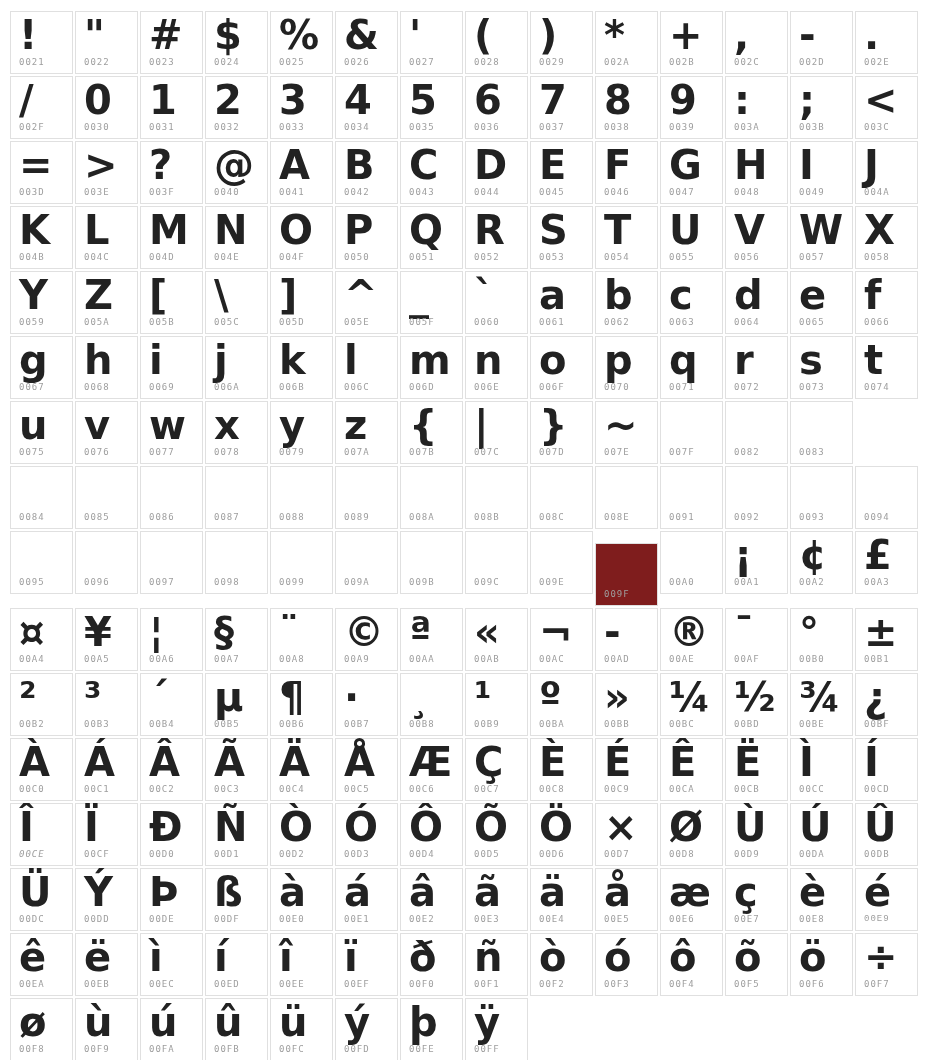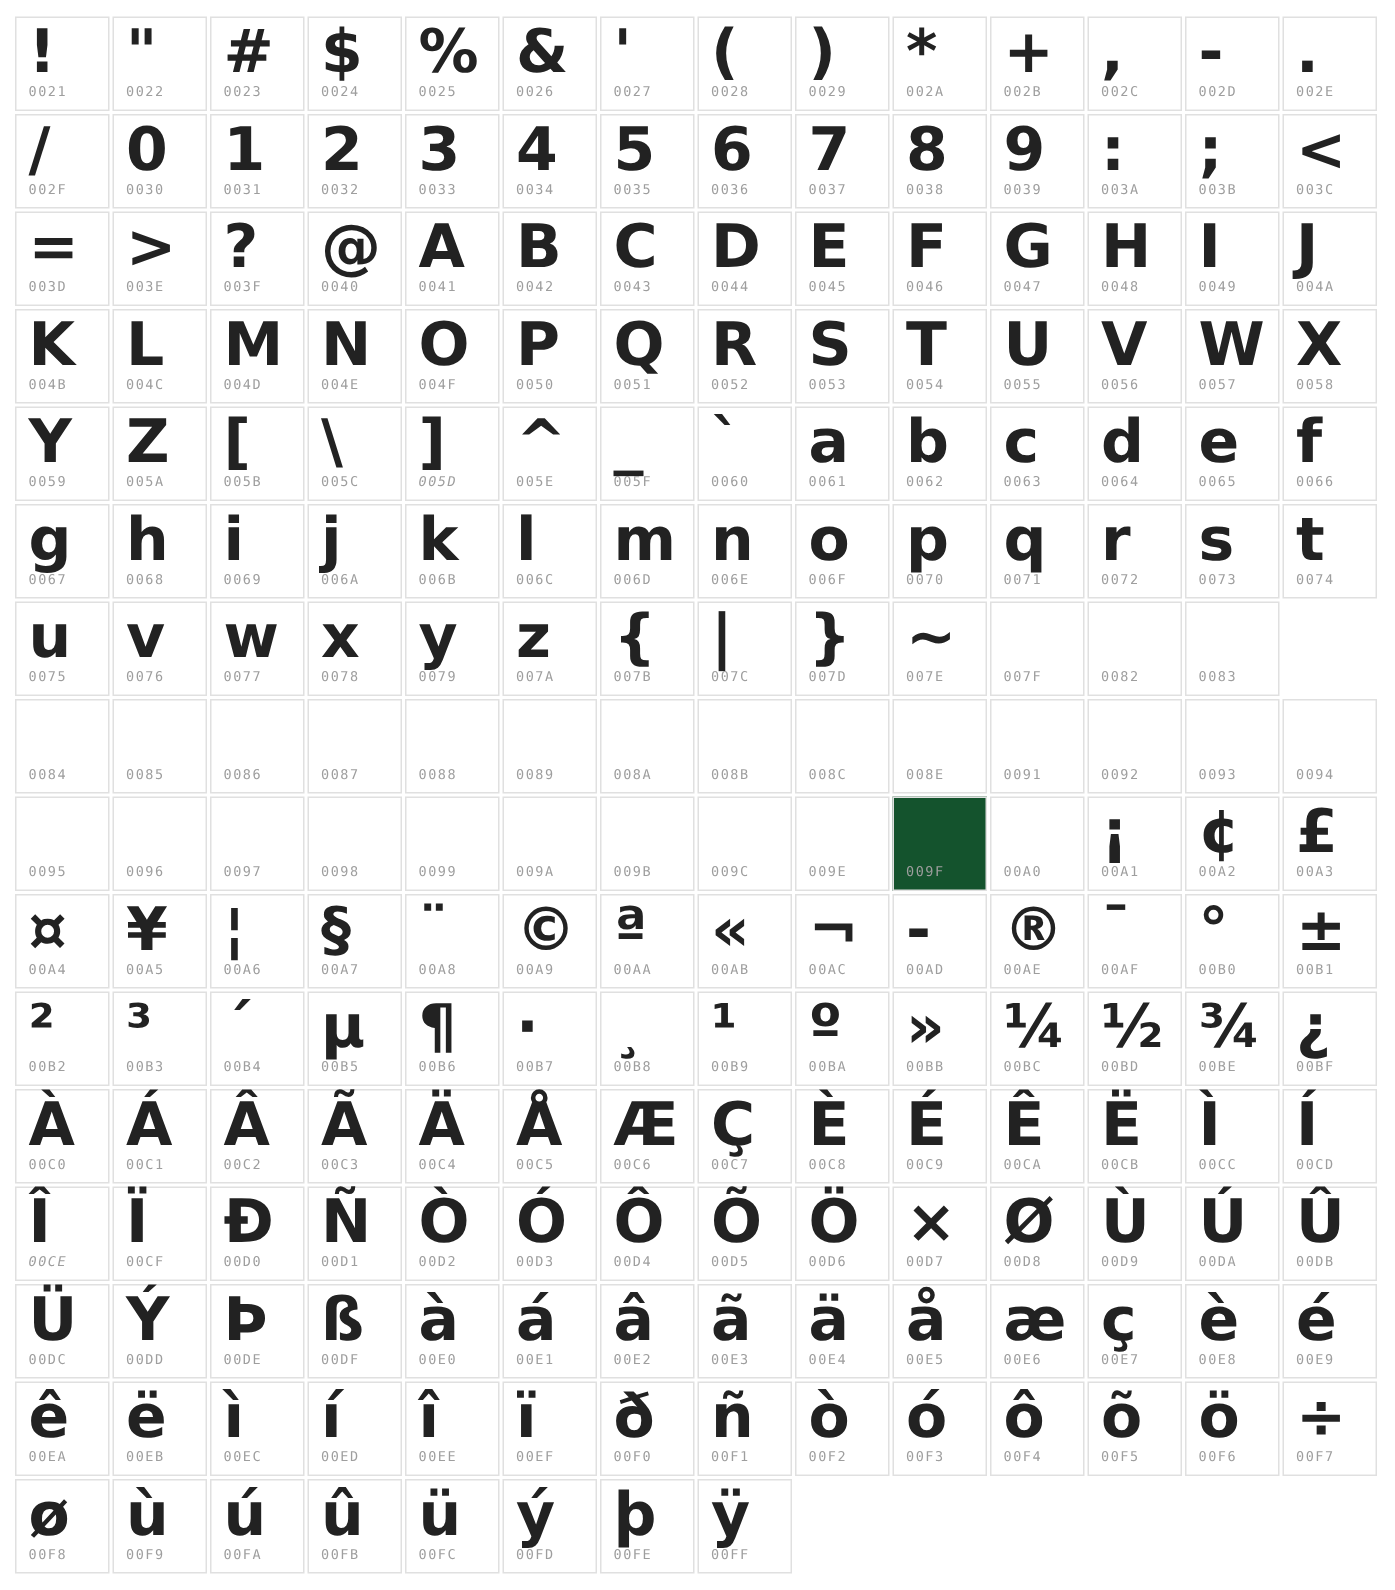--- a/index.html
+++ b/index.html
@@ -302,21 +302,21 @@
       <div class="glyph-cell" style="background: rgb(255, 255, 255); border-color: rgb(224, 224, 224);">
         <span class="glyph" style="color: rgb(34, 34, 34);">[</span>
         <span class="codepoint-label" style="color: rgb(158, 158, 158);">005B</span>
       </div>
       <div class="glyph-cell" style="background: rgb(255, 255, 255); border-color: rgb(224, 224, 224);">
         <span class="glyph" style="color: rgb(34, 34, 34);">\</span>
         <span class="codepoint-label" style="color: rgb(158, 158, 158);">005C</span>
       </div>
       <div class="glyph-cell" style="background: rgb(255, 255, 255); border-color: rgb(224, 224, 224);">
         <span class="glyph" style="color: rgb(34, 34, 34);">]</span>
-        <span class="codepoint-label" style="color: rgb(158, 158, 158); font-style: italic;">005D</span>
+        <span class="codepoint-label" style="color: rgb(158, 158, 158);">005D</span>
       </div>
       <div class="glyph-cell" style="background: rgb(255, 255, 255); border-color: rgb(224, 224, 224);">
         <span class="glyph" style="color: rgb(34, 34, 34);">^</span>
         <span class="codepoint-label" style="color: rgb(158, 158, 158);">005E</span>
       </div>
       <div class="glyph-cell" style="background: rgb(255, 255, 255); border-color: rgb(224, 224, 224);">
         <span class="glyph" style="color: rgb(34, 34, 34);">_</span>
         <span class="codepoint-label" style="color: rgb(158, 158, 158);">005F</span>
       </div>
       <div class="glyph-cell" style="background: rgb(255, 255, 255); border-color: rgb(224, 224, 224);">
@@ -548,21 +548,21 @@
         <span class="codepoint-label" style="color: rgb(158, 158, 158);">009B</span>
       </div>
       <div class="glyph-cell" style="background: rgb(255, 255, 255); border-color: rgb(224, 224, 224);">
         <span class="glyph" style="color: rgb(34, 34, 34);"></span>
         <span class="codepoint-label" style="color: rgb(158, 158, 158);">009C</span>
       </div>
       <div class="glyph-cell" style="background: rgb(255, 255, 255); border-color: rgb(224, 224, 224);">
         <span class="glyph" style="color: rgb(34, 34, 34);"></span>
         <span class="codepoint-label" style="color: rgb(158, 158, 158);">009E</span>
       </div>
-      <div class="glyph-cell" style="background: #14532d; border-color: rgb(224, 224, 224);">
+      <div class="glyph-cell" style="background: #7f1d1d; border-color: rgb(224, 224, 224); margin-top: 12px;">
         <span class="glyph" style="color: rgb(34, 34, 34);"></span>
         <span class="codepoint-label" style="color: rgb(158, 158, 158);">009F</span>
       </div>
       <div class="glyph-cell" style="background: rgb(255, 255, 255); border-color: rgb(224, 224, 224);">
         <span class="glyph" style="color: rgb(34, 34, 34);"></span>
         <span class="codepoint-label" style="color: rgb(158, 158, 158);">00A0</span>
       </div>
       <div class="glyph-cell" style="background: rgb(255, 255, 255); border-color: rgb(224, 224, 224);">
         <span class="glyph" style="color: rgb(34, 34, 34);">¡</span>
         <span class="codepoint-label" style="color: rgb(158, 158, 158);">00A1</span>
@@ -856,21 +856,21 @@
       <div class="glyph-cell" style="background: rgb(255, 255, 255); border-color: rgb(224, 224, 224);">
         <span class="glyph" style="color: rgb(34, 34, 34);">ç</span>
         <span class="codepoint-label" style="color: rgb(158, 158, 158);">00E7</span>
       </div>
       <div class="glyph-cell" style="background: rgb(255, 255, 255); border-color: rgb(224, 224, 224);">
         <span class="glyph" style="color: rgb(34, 34, 34);">è</span>
         <span class="codepoint-label" style="color: rgb(158, 158, 158);">00E8</span>
       </div>
       <div class="glyph-cell" style="background: rgb(255, 255, 255); border-color: rgb(224, 224, 224);">
         <span class="glyph" style="color: rgb(34, 34, 34);">é</span>
-        <span class="codepoint-label" style="color: rgb(158, 158, 158);">00E9</span>
+        <span class="codepoint-label" style="color: rgb(158, 158, 158); font-family: Liberation Mono, monospace;">00E9</span>
       </div>
     </div>
     <div class="glyph-row">
       <div class="glyph-cell" style="background: rgb(255, 255, 255); border-color: rgb(224, 224, 224);">
         <span class="glyph" style="color: rgb(34, 34, 34);">ê</span>
         <span class="codepoint-label" style="color: rgb(158, 158, 158);">00EA</span>
       </div>
       <div class="glyph-cell" style="background: rgb(255, 255, 255); border-color: rgb(224, 224, 224);">
         <span class="glyph" style="color: rgb(34, 34, 34);">ë</span>
         <span class="codepoint-label" style="color: rgb(158, 158, 158);">00EB</span>

